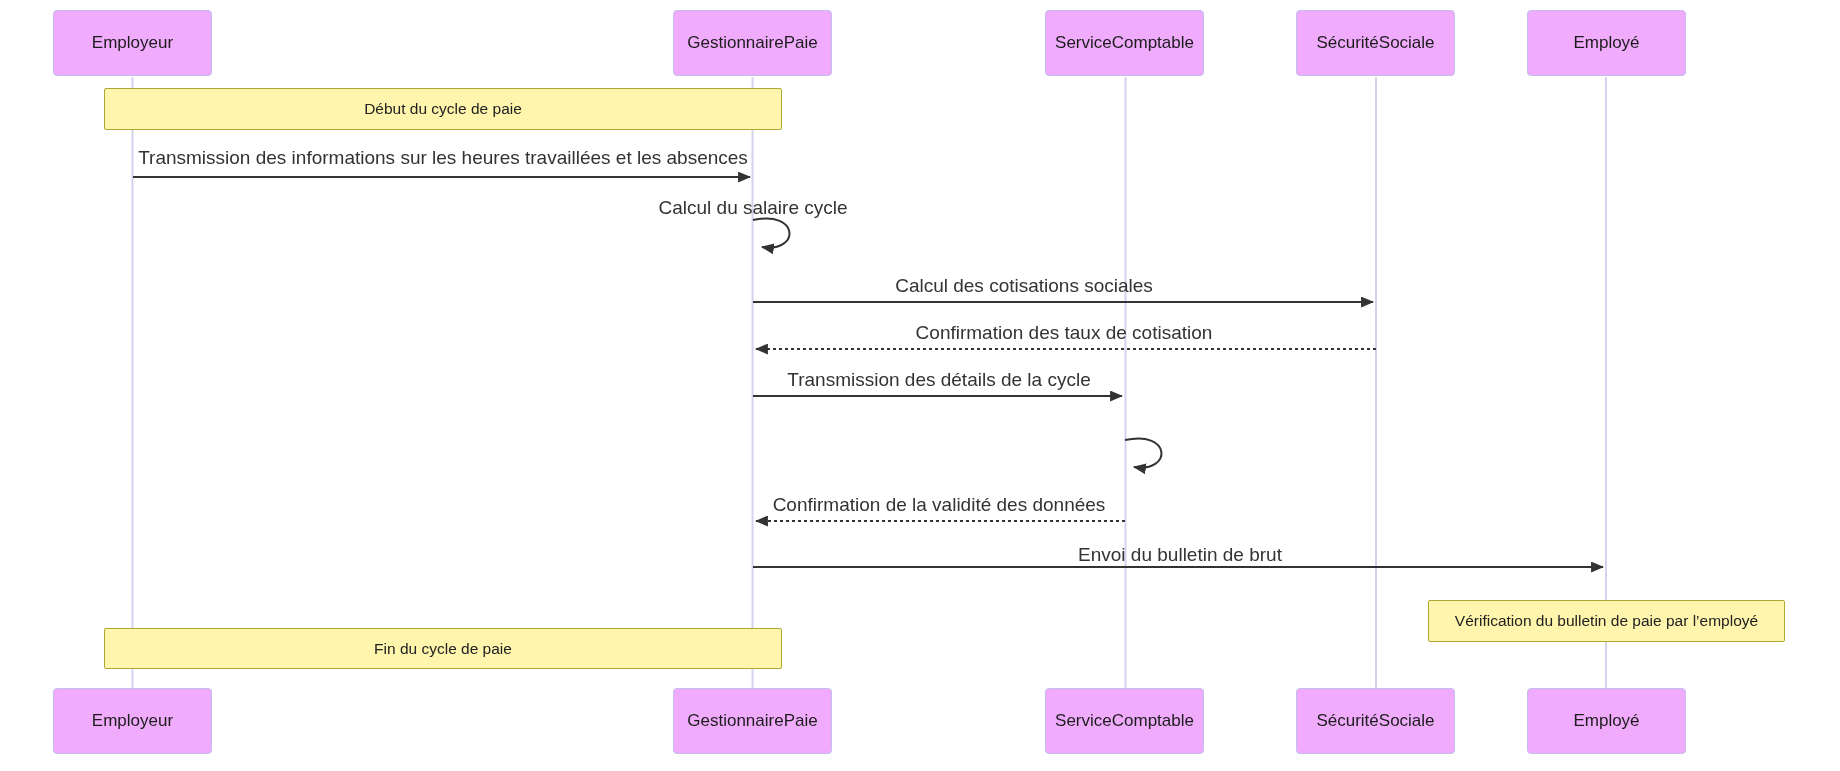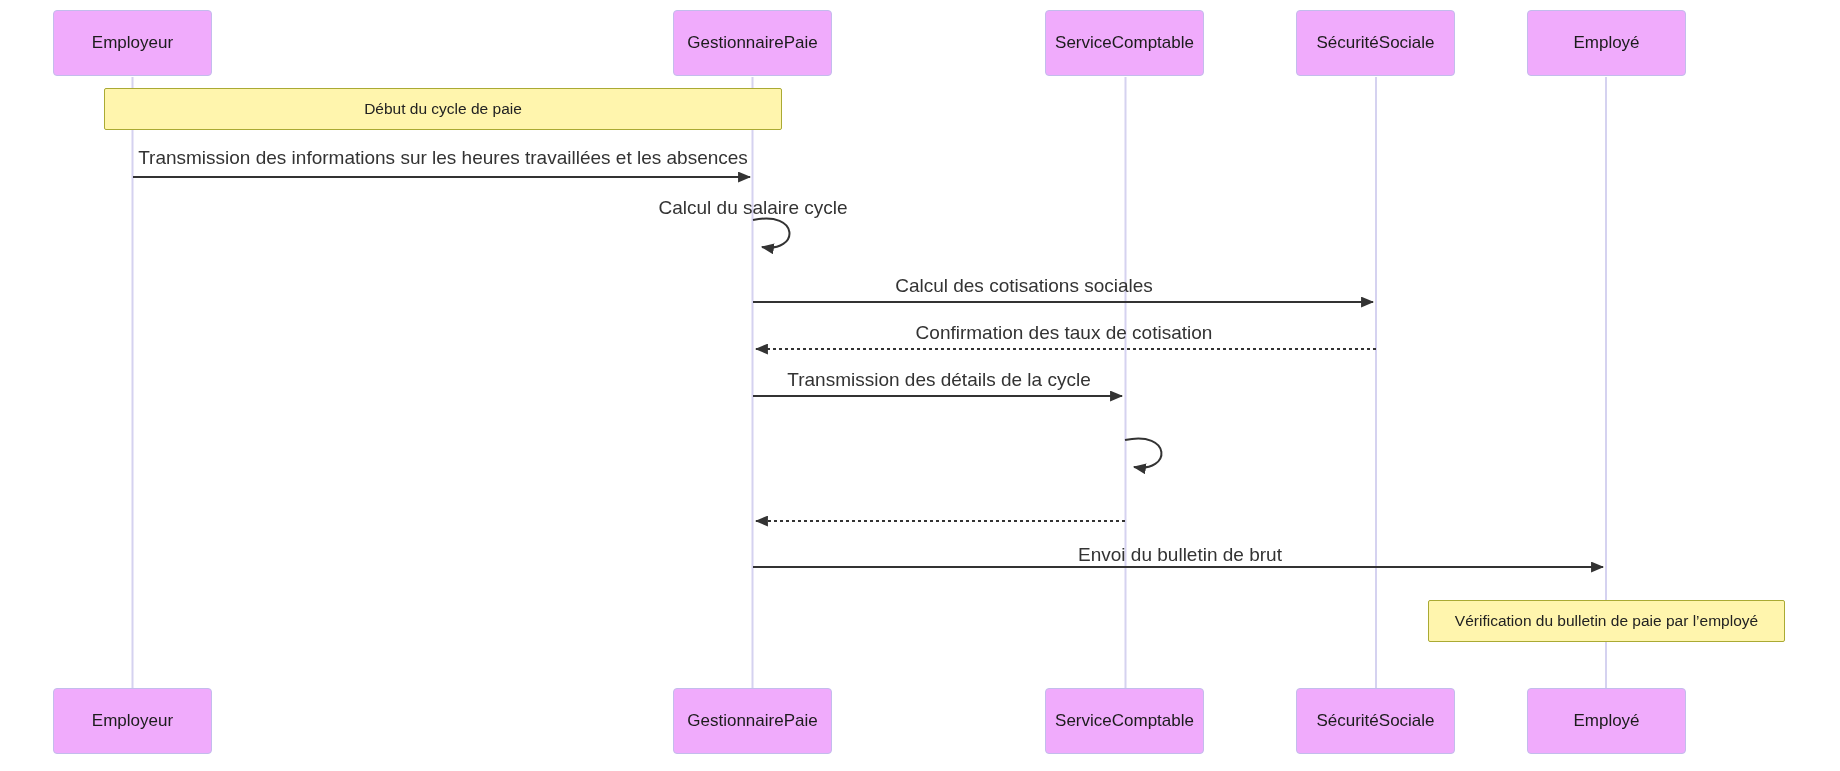--- a/index.html
+++ b/index.html
@@ -81,21 +81,23 @@
   <div class="actor-box" style="left:1527px; top:10px;">Employé</div>
 
   <div class="actor-box" style="left:53px; top:688px;">Employeur</div>
   <div class="actor-box" style="left:673px; top:688px;">GestionnairePaie</div>
   <div class="actor-box" style="left:1045px; top:688px;">ServiceComptable</div>
   <div class="actor-box" style="left:1296px; top:688px;">SécuritéSociale</div>
   <div class="actor-box" style="left:1527px; top:688px;">Employé</div>
 
   <div class="note" style="left:104px; top:88px; width:676px; height:40px;">Début du cycle de paie</div>
   <div class="note" style="left:1428px; top:600px; width:355px; height:40px;">Vérification du bulletin de paie par l’employé</div>
+  <div class="note" style="left:104px; top:628px; width:676px; height:39px;">Fin du cycle de paie</div>
 
   <div class="msg-label" style="left:443px; top:158px;">Transmission des informations sur les heures travaillées et les absences</div>
   <div class="msg-label" style="left:753px; top:208px;">Calcul du salaire cycle</div>
   <div class="msg-label" style="left:1024px; top:286px;">Calcul des cotisations sociales</div>
   <div class="msg-label" style="left:1064px; top:333px;">Confirmation des taux de cotisation</div>
   <div class="msg-label" style="left:939px; top:380px;">Transmission des détails de la cycle</div>
+  <div class="msg-label" style="left:939px; top:505px;">Confirmation de la validité des données</div>
   <div class="msg-label" style="left:1180px; top:555px;">Envoi du bulletin de brut</div>
 
 </div>
 
 </body></html>

